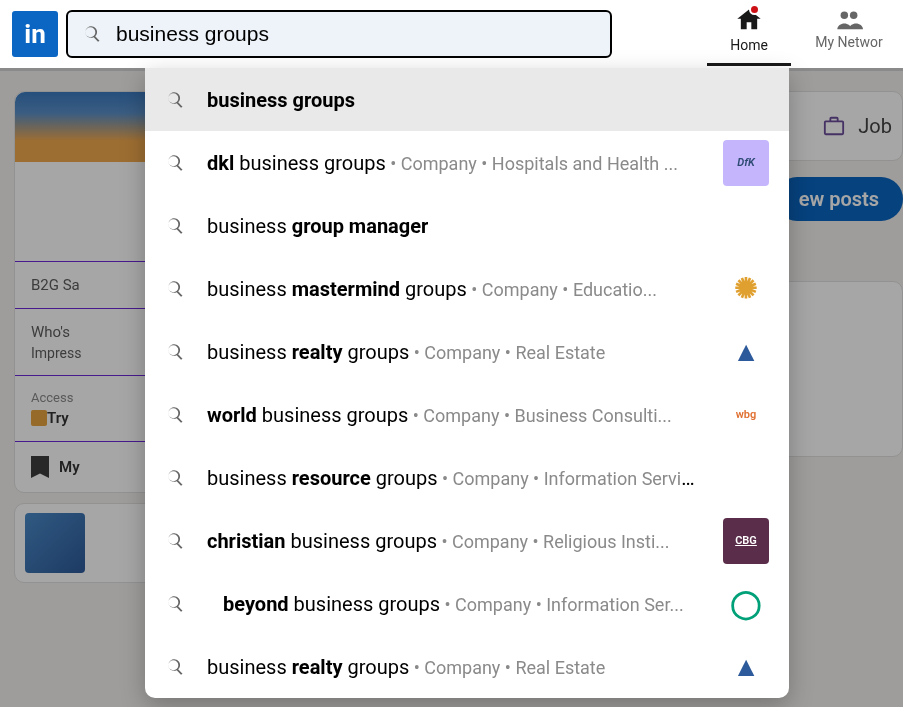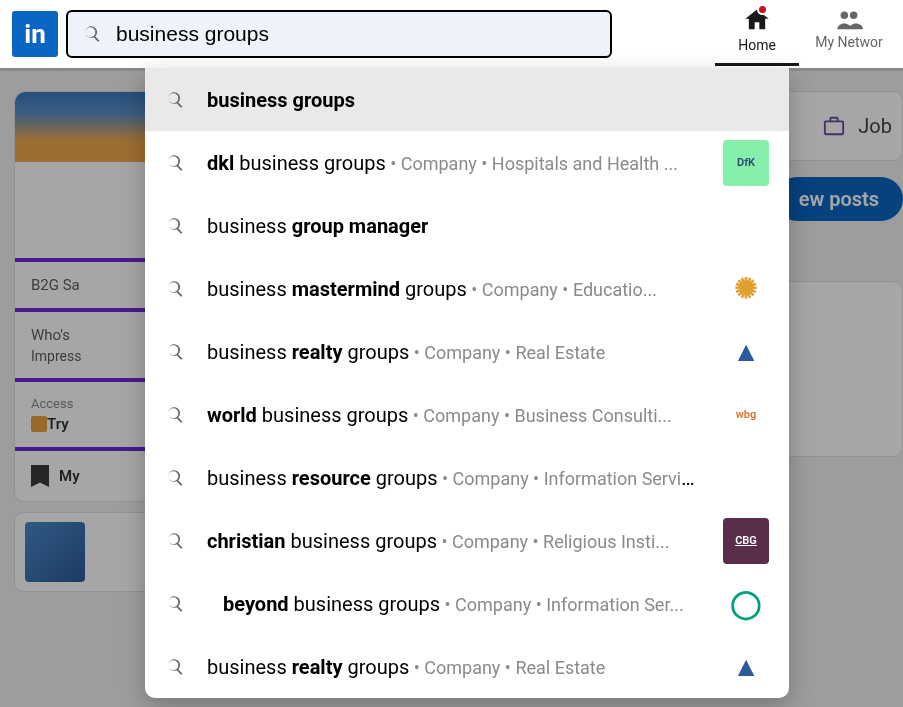--- a/index.html
+++ b/index.html
@@ -58,21 +58,21 @@
       flex: 1;
       border: none;
       background: transparent;
       font-size: 21px;
       color: #000;
       outline: none;
     }
     .nav {
       display: flex;
       margin-left: auto;
-      gap: 8px;
+      gap: 16px;
     }
     .nav-item {
       width: 84px;
       display: flex;
       flex-direction: column;
       align-items: center;
       font-size: 14px;
       color: #666;
       cursor: pointer;
       padding-top: 4px;
@@ -131,21 +131,21 @@
       border-radius: 10px 10px 0 0;
     }
     .card {
       background: #fff;
       border: 1px solid #e0e0e0;
       border-radius: 10px;
       margin-bottom: 10px;
     }
     .card-section {
       padding: 14px 16px;
-      border-bottom: 4px solid #6d28d9;
+      border-bottom: 1px solid #6d28d9;
       font-size: 15px;
       color: #5e5e5e;
     }
     .card-section:last-child { border-bottom: none; }
     .sub { font-size: 14px; color: #5e5e5e; margin-top: 4px;}
     .main {
       flex: 1;
       padding-left: 20px;
     }
     .job-pill-row {
@@ -270,21 +270,21 @@
           </div>
           <div class="dd-logo"></div>
         </div>
         <div class="dd-item">
           <svg viewBox="0 0 24 24" width="20" height="20">
             <path fill="#666" d="M21 20l-5.2-5.2A7 7 0 1 0 14 16l5.2 5.2 1.8-1.2zM4 10a6 6 0 1 1 12 0 6 6 0 0 1-12 0z"></path>
           </svg>
           <div class="dd-text">
             <span style="overflow: hidden; text-overflow: ellipsis; white-space: nowrap;"><span class="bold">dkl</span><span class="light"> business groups</span><span class="dd-meta"> • Company • Hospitals and Health ...</span></span>
           </div>
-          <div class="dd-logo" style="background: #86efac; color: rgb(45, 74, 114);">DfK</div>
+          <div class="dd-logo" style="background: #c4b5fd; color: rgb(45, 74, 114); font-style: italic;">DfK</div>
         </div>
         <div class="dd-item">
           <svg viewBox="0 0 24 24" width="20" height="20">
             <path fill="#666" d="M21 20l-5.2-5.2A7 7 0 1 0 14 16l5.2 5.2 1.8-1.2zM4 10a6 6 0 1 1 12 0 6 6 0 0 1-12 0z"></path>
           </svg>
           <div class="dd-text">
             <span style="overflow: hidden; text-overflow: ellipsis; white-space: nowrap;"><span class="light">business </span><span class="bold">group manager</span></span>
           </div>
           <div class="dd-logo"></div>
         </div>

